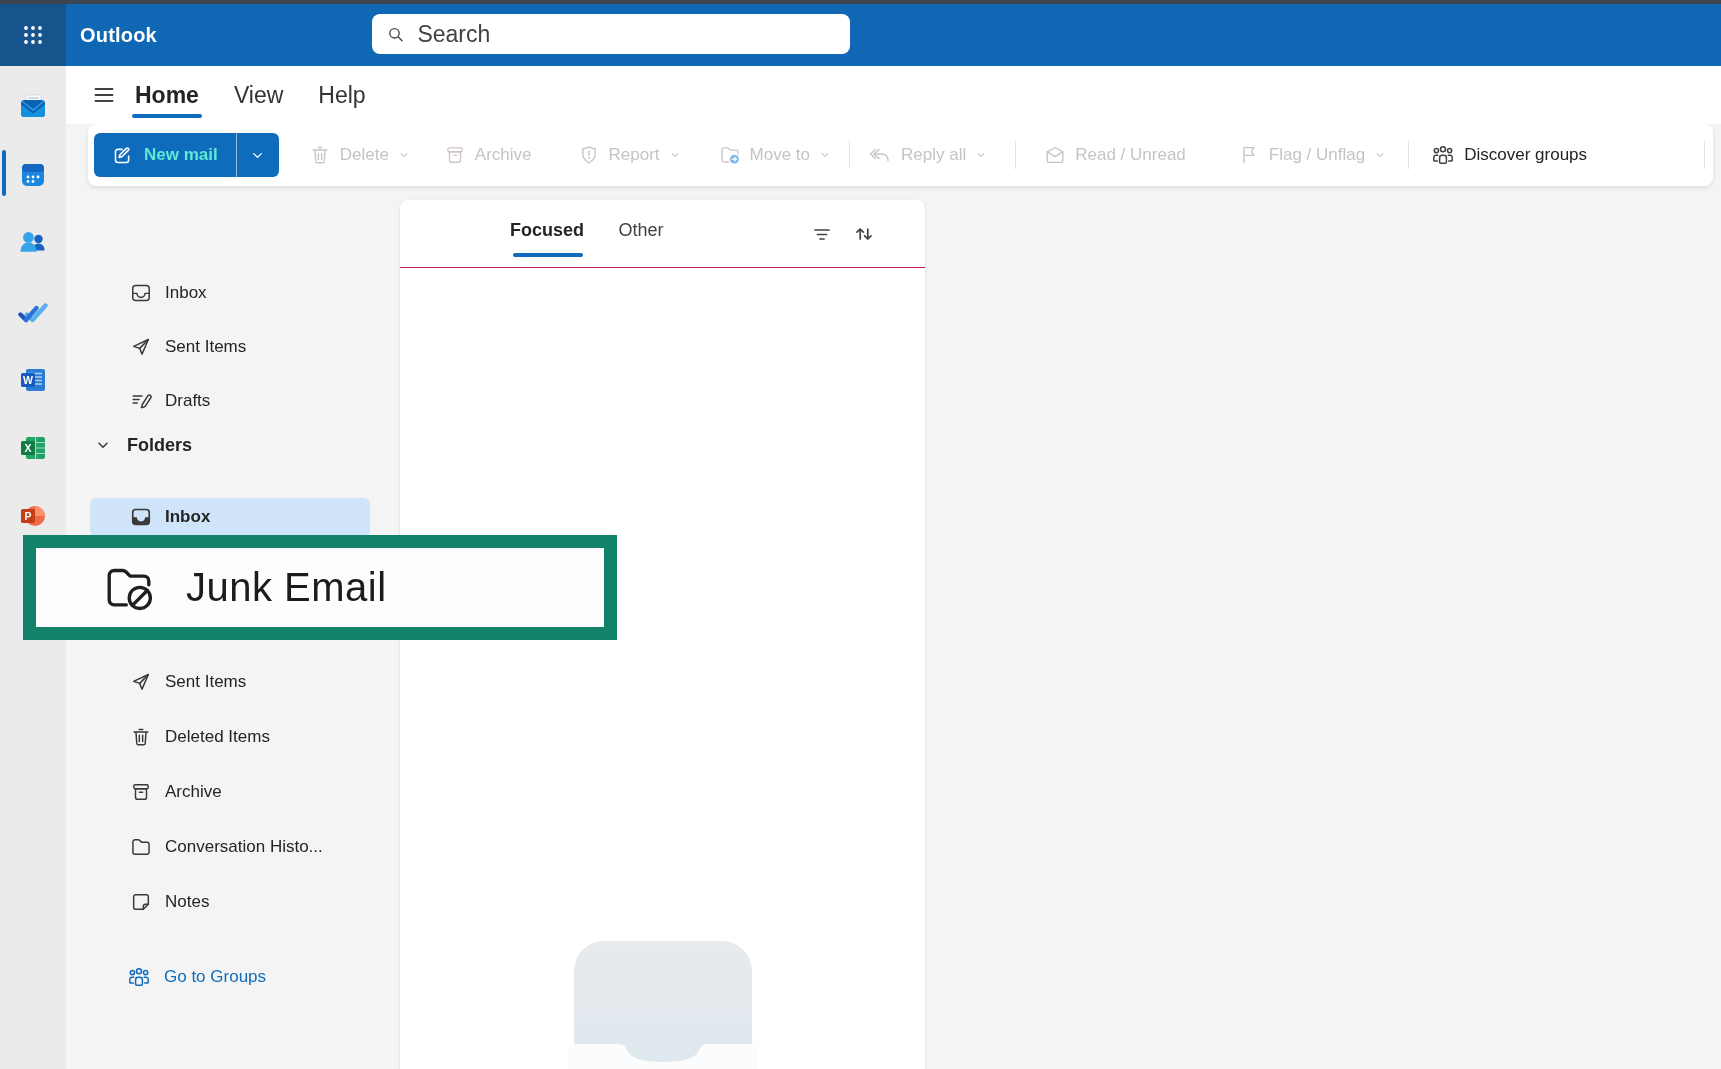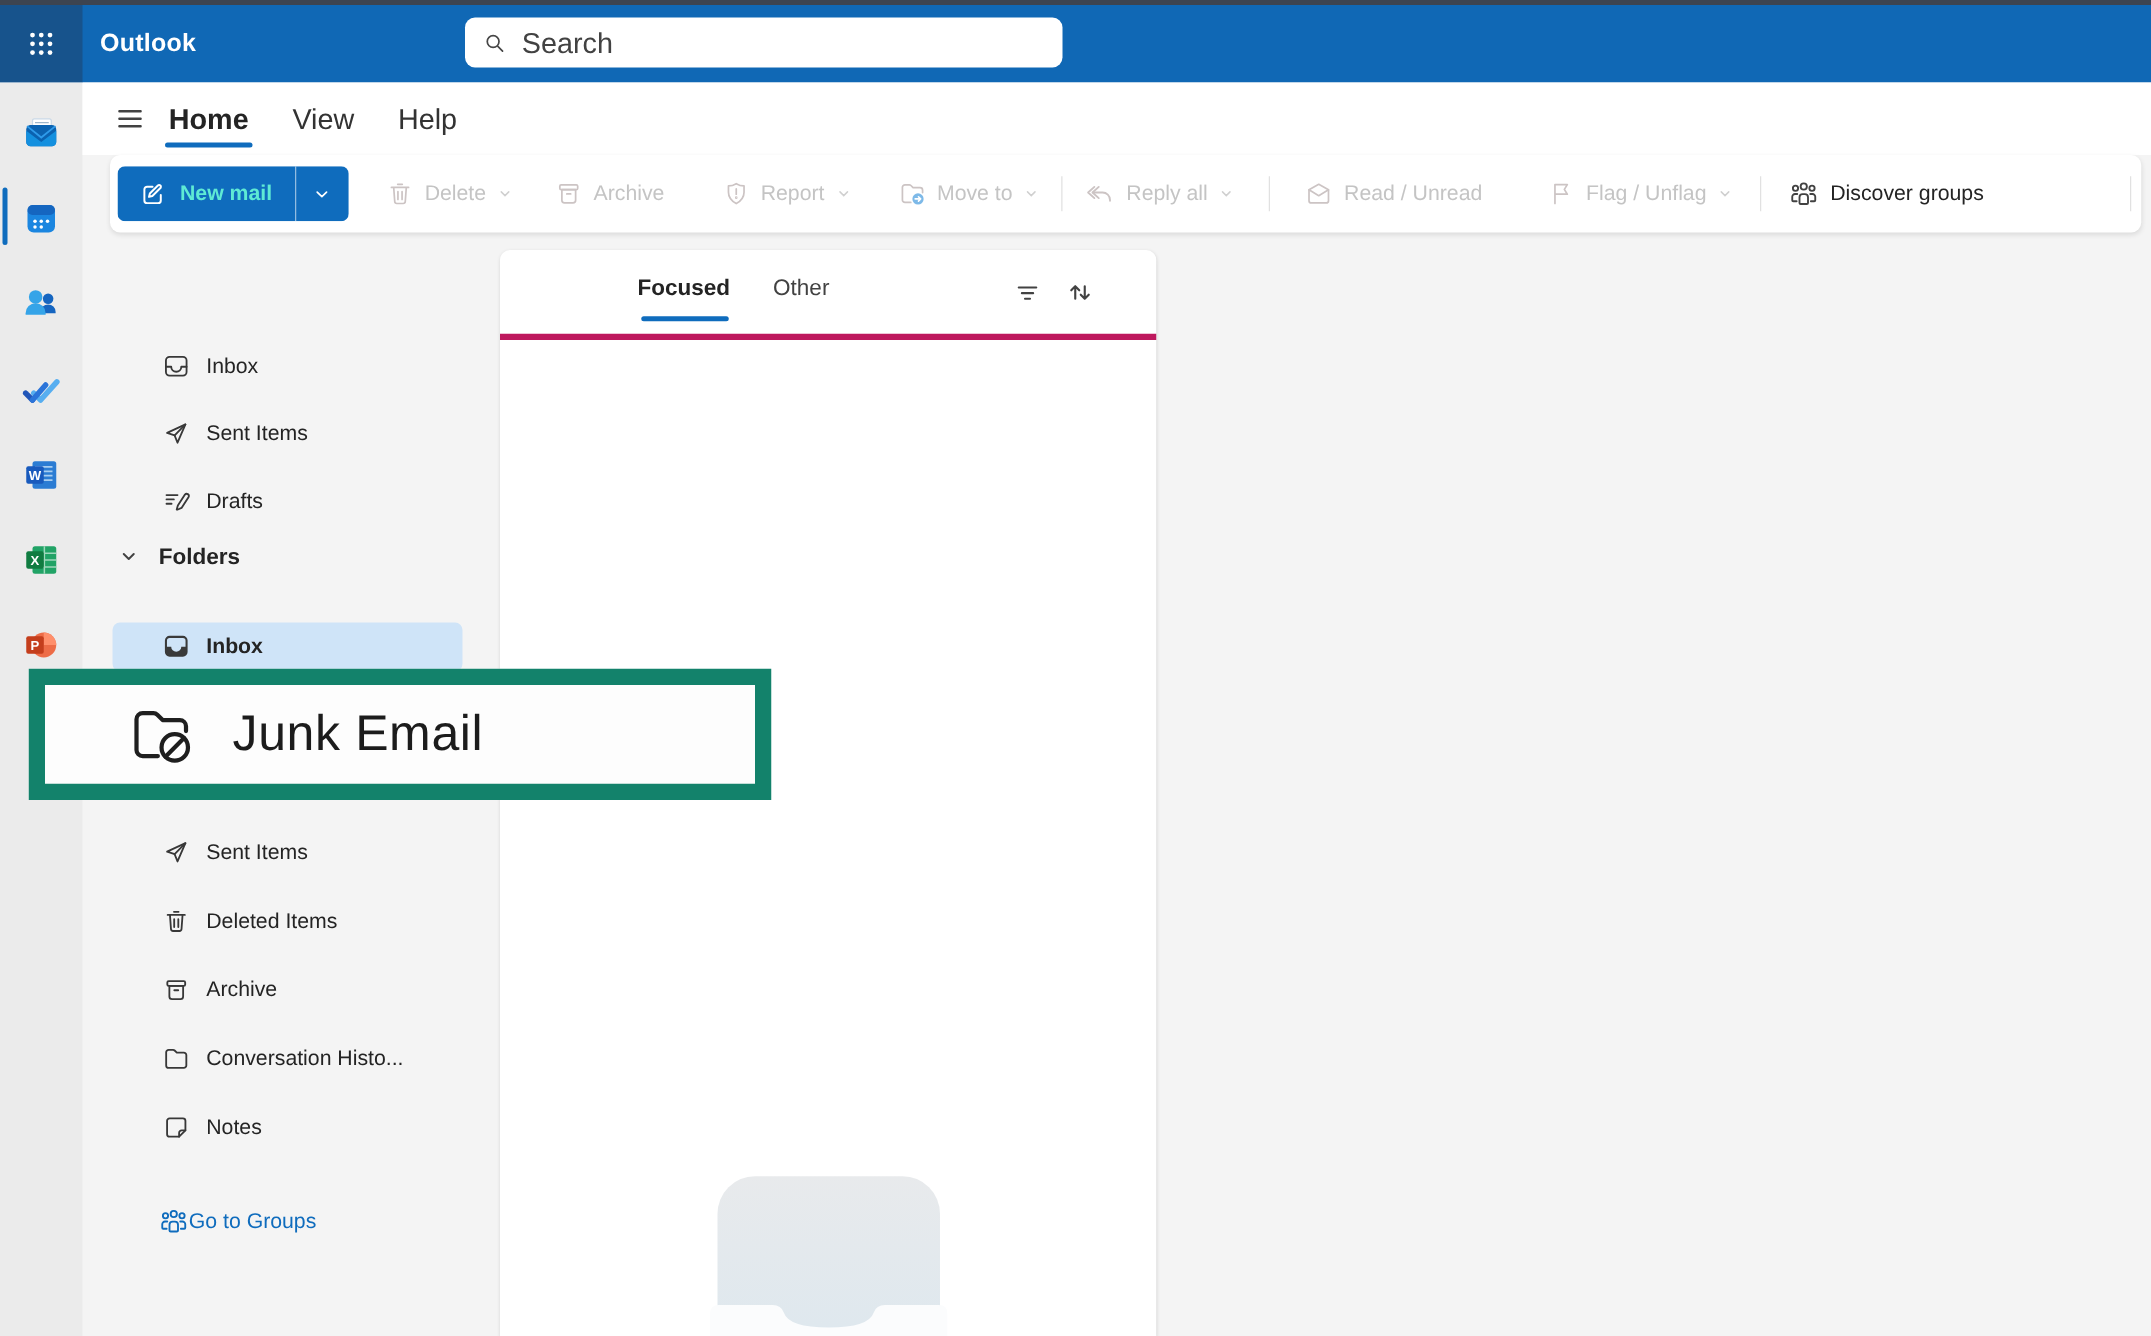--- a/index.html
+++ b/index.html
@@ -45,25 +45,25 @@
   .sidebar{position:absolute;left:66px;top:0;width:334px;height:1069px;}
   .sb-header{position:absolute;left:0;width:100%;height:30px;display:flex;align-items:center;
              padding-left:30px;box-sizing:border-box;gap:17px;cursor:pointer;}
   .sb-header .t{font-size:18px;font-weight:700;color:#242424;}
   .sb-row{position:absolute;left:0;width:100%;height:38px;display:flex;align-items:center;
           padding-left:64px;box-sizing:border-box;gap:13px;font-size:17px;color:#242424;cursor:pointer;}
   .sb-row .lbl{white-space:nowrap;}
   .sel-row{position:absolute;left:24px;top:498px;width:280px;height:39px;background:#cfe4f8;border-radius:6px;}
   .sb-row.selected{font-weight:700;}
   .groups-link{position:absolute;left:0;top:959px;width:100%;height:36px;display:flex;align-items:center;
-          padding-left:61px;box-sizing:border-box;font-size:17px;color:#0f6cbd;cursor:pointer;}
+          padding-left:61px;box-sizing:border-box;gap:13px;font-size:17px;color:#0f6cbd;cursor:pointer;}
   
   .listpane{position:absolute;left:400px;top:200px;width:525px;height:869px;background:#fff;
             border-radius:8px 8px 0 0;box-shadow:0 1px 3px rgba(0,0,0,.12);}
-  .pl-tabs{position:relative;height:67px;border-bottom:5px solid #be185d;}
+  .pl-tabs{position:relative;height:67px;border-bottom:1px solid #be185d;}
   .pltab{position:absolute;top:20px;font-size:18px;color:#424242;cursor:pointer;text-align:center;}
   .pltab.active{font-weight:700;color:#242424;}
   .pl-underline{position:absolute;left:113px;top:53px;width:70px;height:4px;border-radius:2px;background:#0f6cbd;}
   .pl-icon{position:absolute;top:22px;width:24px;height:24px;cursor:pointer;}
   .empty-art{position:absolute;left:50%;bottom:0;transform:translateX(-50%);width:190px;height:132px;overflow:hidden;}
   
   .annotation{position:absolute;left:23px;top:535px;width:594px;height:105px;box-sizing:border-box;
               border:13px solid #13826b;background:#fdfdfd;display:flex;align-items:center;
               padding-left:66px;gap:30px;z-index:50;}
   .annotation .txt{font-size:40px;color:#1c1c1c;letter-spacing:.5px;white-space:nowrap;}

